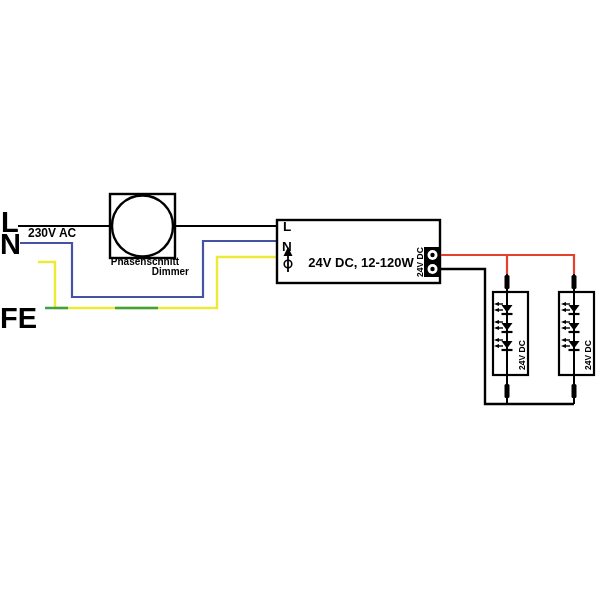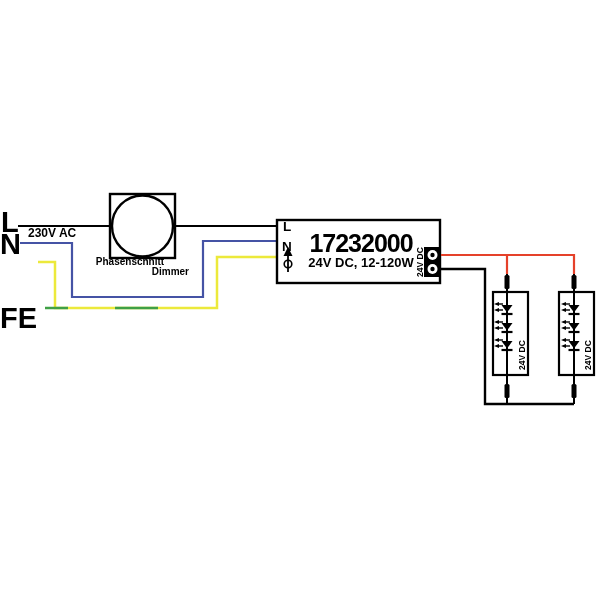--- a/index.html
+++ b/index.html
@@ -6,21 +6,21 @@
   .canvas {
     position:relative; width:600px; height:600px; background:#ffffff;
     font-family:"Liberation Sans","DejaVu Sans",sans-serif; overflow:hidden;
   }
   .canvas svg { position:absolute; left:0; top:0; }
   .txt { position:absolute; color:#000; font-weight:bold; line-height:1; white-space:nowrap; }
   .mains-l  { left:1px;  top:208px; font-size:29px; }
   .mains-n  { left:0px;  top:230px; font-size:29px; }
   .mains-fe { left:0px;  top:257px; font-size:29px;margin-top:47px; }
   .volt-230 { left:22px; top:227px; font-size:12px;margin-left:6px; }
-  .dim1 { left:91px; top:257px; width:78px; text-align:center; font-size:10px; }
+  .dim1 { left:106px; top:257px; width:78px; text-align:center; font-size:10px; }
   .dim2 { left:115px; top:267px; width:74px; text-align:right; font-size:10px; }
   .drv-l { left:283px; top:220px; font-size:13.5px; }
   .drv-n { left:282px; top:240px; font-size:13.5px; }
   .drv-part { left:297px; top:231px; width:128px; text-align:center; font-size:25px; letter-spacing:-1px; }
   .drv-spec { left:294px; top:256px; width:134px; text-align:center; font-size:13px; }
   .rot { transform:translate(-50%,-50%) rotate(-90deg); }
   .out-24v  { left:420px; top:262px; font-size:8.5px; }
   .mod1-24v { left:522px; top:355px; font-size:8.5px; }
   .mod2-24v { left:588px; top:355px; font-size:8.5px; }
 </style>
@@ -97,20 +97,19 @@
   <div class="txt mains-l">L</div>
   <div class="txt mains-n">N</div>
   <div class="txt mains-fe">FE</div>
   <div class="txt volt-230">230V AC</div>
 
   <div class="txt dim1">Phasenschnitt</div>
   <div class="txt dim2">Dimmer</div>
 
   <div class="txt drv-l">L</div>
   <div class="txt drv-n">N</div>
-  <div class="txt drv-part">17232000</div>
   <div class="txt drv-spec">24V DC, 12-120W</div>
 
   <div class="txt rot out-24v">24V DC</div>
   <div class="txt rot mod1-24v">24V DC</div>
   <div class="txt rot mod2-24v">24V DC</div>
 
 </div>
 
 </body></html>

